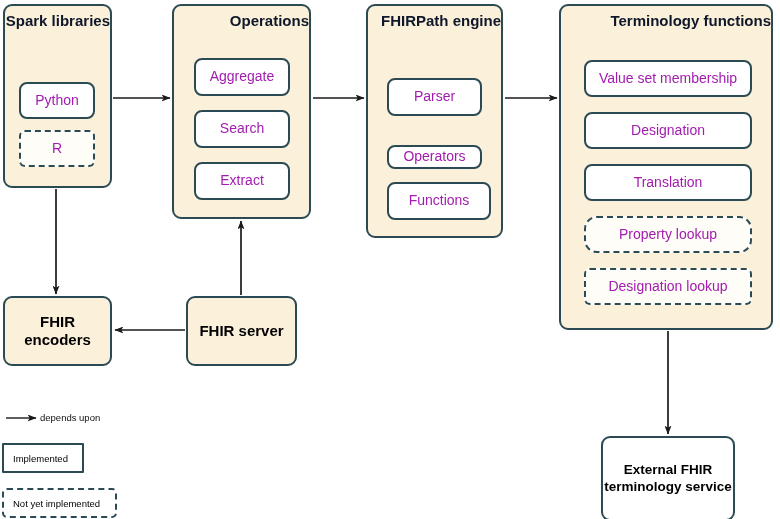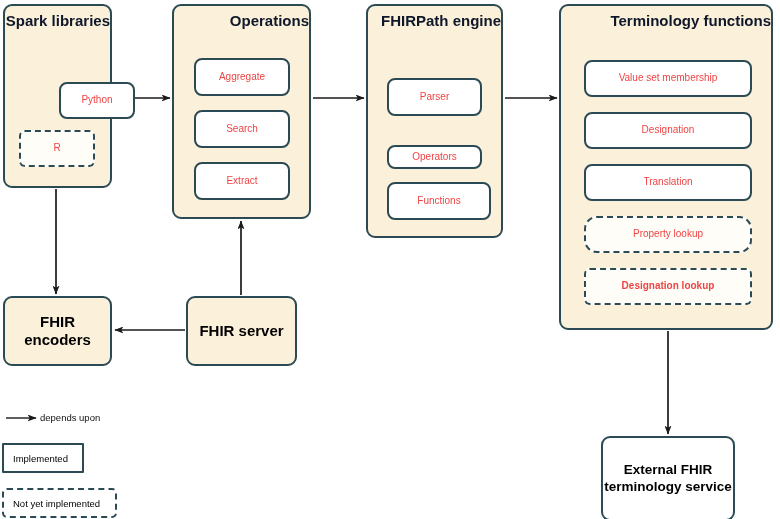--- a/index.html
+++ b/index.html
@@ -40,23 +40,23 @@
     font-weight: bold;
     color: #0f172a;
     padding-top: 6px;
     text-align: right;
     line-height: 1.25;
     width: 100%;
   }
   .leaf {
     background: #ffffff;
     border-radius: 8px;
-    font-size: 10px;
+    font-size: 14px;
     font-weight: normal;
-    color: #ef4444;
+    color: #a21caf;
   }
   .leaf.pending {
     border-style: dashed;
     border-width: 2px;
     border-radius: 6px;
   }
   .leaf.oncream {
     background: #fffdf8;
   }
   .plain {
@@ -127,21 +127,21 @@
     <line x1="185" y1="330" x2="115" y2="330" stroke="#1a1a1a" stroke-width="1.7" marker-end="url(#arrowhead)"></line>
 
     <line x1="668" y1="331" x2="668" y2="434" stroke="#1a1a1a" stroke-width="1.7" marker-end="url(#arrowhead)"></line>
 
     <line x1="6" y1="418" x2="36" y2="418" stroke="#1a1a1a" stroke-width="1.4" marker-end="url(#arrowhead)"></line>
   </svg>
 
   <div class="node group" style="left:3px; top:4px; width:109px; height:184px;">
     <div class="group-title">Spark libraries</div>
   </div>
-  <div class="node leaf" style="left:19px; top:82px; width:76px; height:37px;margin-left:40px;">
+  <div class="node leaf" style="left:19px; top:82px; width:76px; height:37px;">
     <span>Python</span>
   </div>
   <div class="node leaf pending oncream" style="left:19px; top:130px; width:76px; height:37px;">
     <span>R</span>
   </div>
 
   <div class="node group" style="left:172px; top:4px; width:139px; height:215px;">
     <div class="group-title">Operations</div>
   </div>
   <div class="node leaf" style="left:194px; top:58px; width:96px; height:38px;">
@@ -175,21 +175,21 @@
   </div>
   <div class="node leaf" style="left:584px; top:112px; width:168px; height:37px;">
     <span>Designation</span>
   </div>
   <div class="node leaf" style="left:584px; top:164px; width:168px; height:37px;">
     <span>Translation</span>
   </div>
   <div class="node leaf pending oncream" style="left:584px; top:216px; width:168px; height:37px;border-radius:13px;">
     <span>Property lookup</span>
   </div>
-  <div class="node leaf pending oncream" style="left:584px; top:268px; width:168px; height:37px;font-weight:bold;">
+  <div class="node leaf pending oncream" style="left:584px; top:268px; width:168px; height:37px;">
     <span>Designation lookup</span>
   </div>
 
   <div class="node plain" style="left:3px; top:296px; width:109px; height:70px;">
     <span>FHIR encoders</span>
   </div>
   <div class="node plain" style="left:186px; top:296px; width:111px; height:70px;">
     <span>FHIR server</span>
   </div>
   <div class="node whitebox" style="left:601px; top:436px; width:134px; height:85px;">

